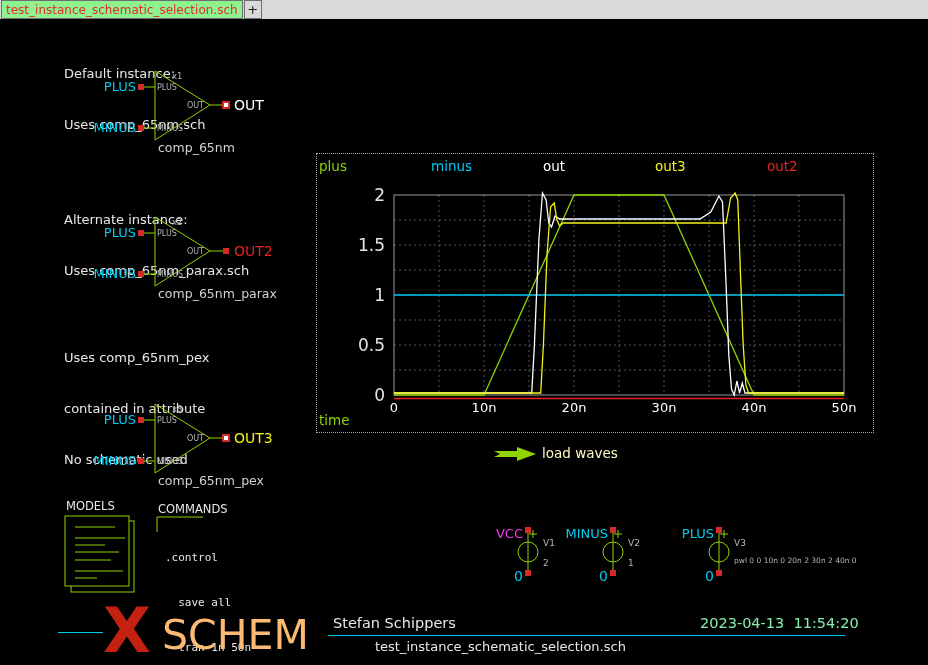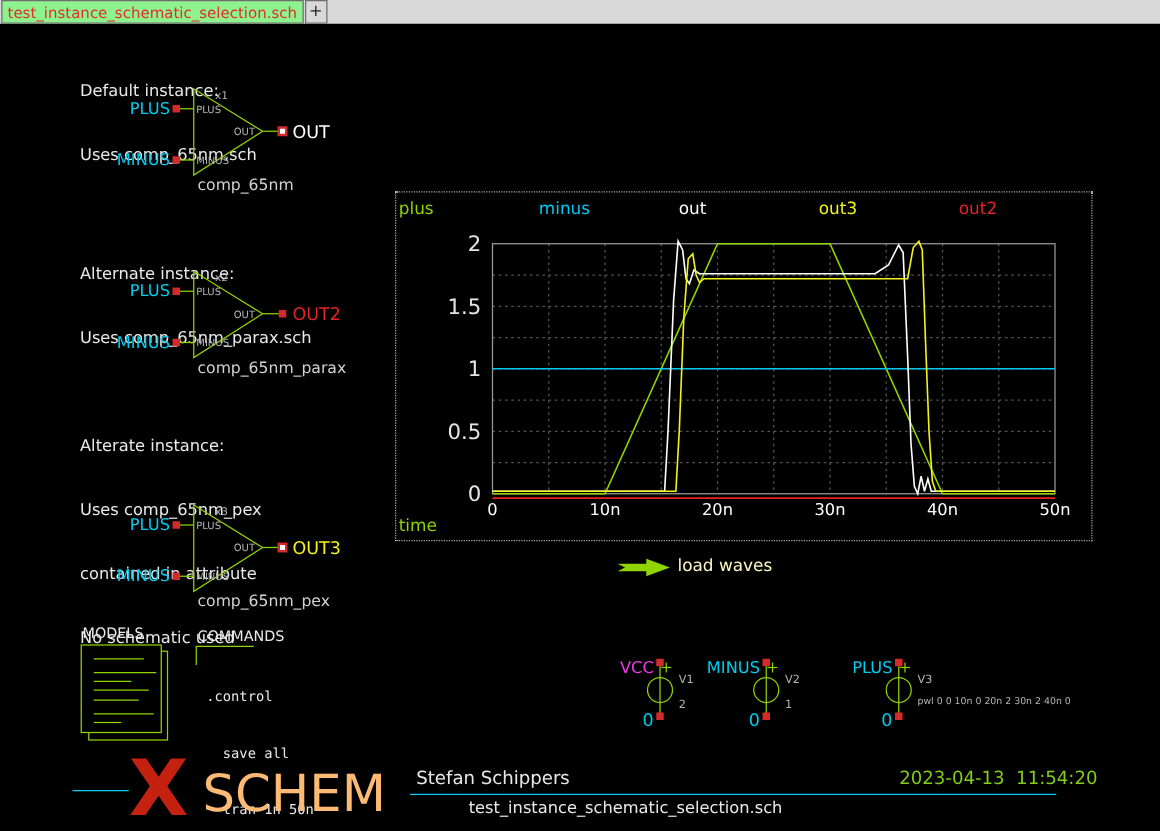--- a/index.html
+++ b/index.html
@@ -42,22 +42,22 @@
   .graphbox{position:absolute;left:316px;top:153px;width:556px;height:278px;
             border:1px dotted #a8a8a8;}
 
   .launchtext{position:absolute;left:542px;top:445px;color:#fef9c3;font-size:13.5px;}
 
   
   .logo-x{position:absolute;left:103px;top:603px;color:#c42110;font-size:62px;
           font-weight:bold;line-height:56px;}
   .logo-rest{position:absolute;left:162px;top:614px;color:#fdba74;font-size:41px;line-height:42px;}
   .author{position:absolute;left:333px;top:615px;color:#e8e8e8;font-size:14.5px;}
-  .datetime{position:absolute;left:700px;top:615px;width:178px;text-align:right;
-            color:#84cc16;font-size:14.5px;white-space:pre;}
+  .datetime{position:absolute;left:700px;top:615px;width:178px;text-align:left;
+            color:#86efac;font-size:14.5px;white-space:pre;}
   .filename{position:absolute;left:375px;top:639px;color:#e8e8e8;font-size:13px;}
   .cyanline{position:absolute;background:#00ccee;height:1px;}
 </style>
 </head>
 <body>
 
 <div class="tabbar">
   <div class="tab">
     <span>test_instance_schematic_selection.sch</span>
   </div>
@@ -70,21 +70,20 @@
   <div>Default instance:</div>
   <div>Uses comp_65nm.sch</div>
 </div>
 
 <div class="ann" style="left:64px;top:177px;">
   <div>Alternate instance:</div>
   <div>Uses comp_65nm_parax.sch</div>
 </div>
 
 <div class="ann" style="left:64px;top:315px;">
-  <div>Alterate instance:</div>
   <div>Uses comp_65nm_pex</div>
   <div>contained in attribute</div>
   <div>No schematic used</div>
 </div>
 
 <svg class="comp" style="left:100px;top:55px;" width="240" height="100" viewBox="0 0 240 100">
   <text class="net" x="36" y="36" text-anchor="end">PLUS</text>
   <rect class="pin" x="38" y="29" width="6" height="6"></rect>
   <line class="wire" x1="44" y1="32" x2="55" y2="32"></line>
   <text class="net" x="36" y="77" text-anchor="end">MINUS</text>

